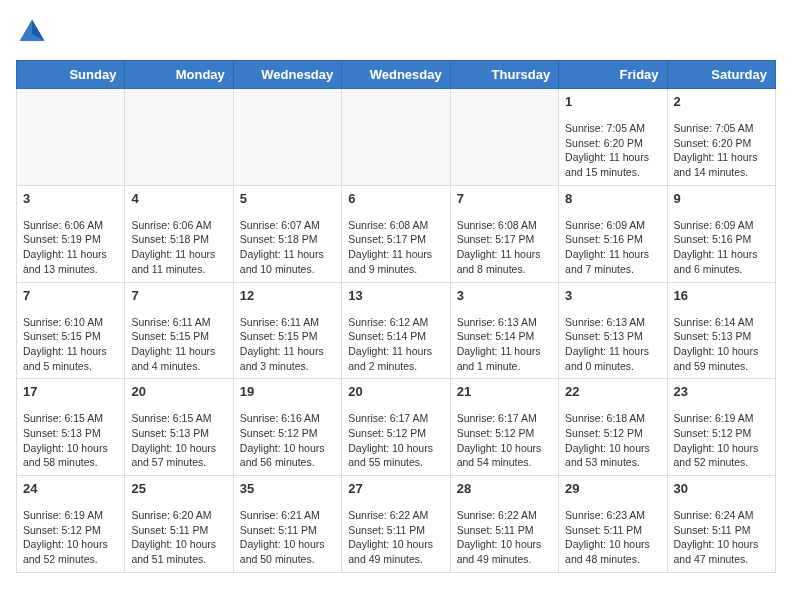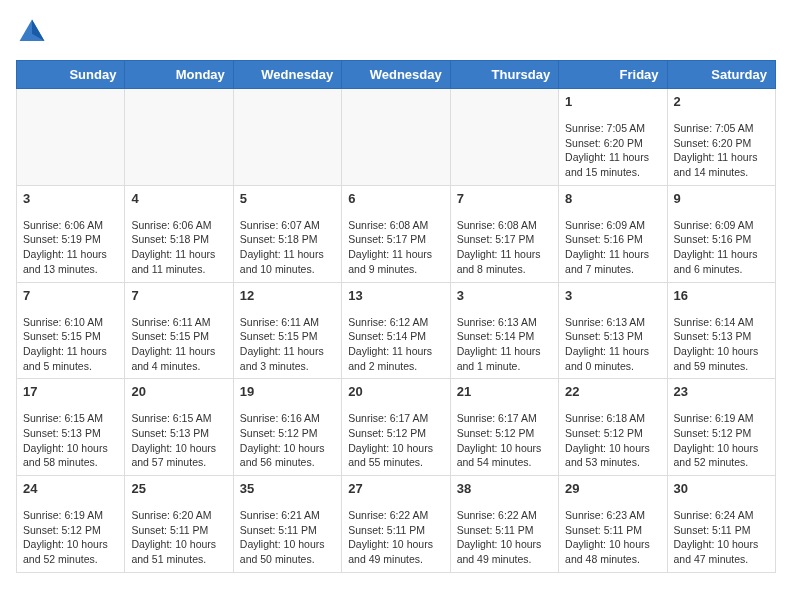--- a/index.html
+++ b/index.html
@@ -246,21 +246,21 @@
         </td>
         <td>
           <span class="day-number">35</span>
           <div class="day-info">Sunrise: 6:21 AM<br>Sunset: 5:11 PM<br>Daylight: 10 hours and 50 minutes.</div>
         </td>
         <td>
           <span class="day-number">27</span>
           <div class="day-info">Sunrise: 6:22 AM<br>Sunset: 5:11 PM<br>Daylight: 10 hours and 49 minutes.</div>
         </td>
         <td>
-          <span class="day-number">38</span>
+          <span class="day-number">28</span>
           <div class="day-info">Sunrise: 6:22 AM<br>Sunset: 5:11 PM<br>Daylight: 10 hours and 49 minutes.</div>
         </td>
         <td>
           <span class="day-number">29</span>
           <div class="day-info">Sunrise: 6:23 AM<br>Sunset: 5:11 PM<br>Daylight: 10 hours and 48 minutes.</div>
         </td>
         <td>
           <span class="day-number">30</span>
           <div class="day-info">Sunrise: 6:24 AM<br>Sunset: 5:11 PM<br>Daylight: 10 hours and 47 minutes.</div>
         </td>

